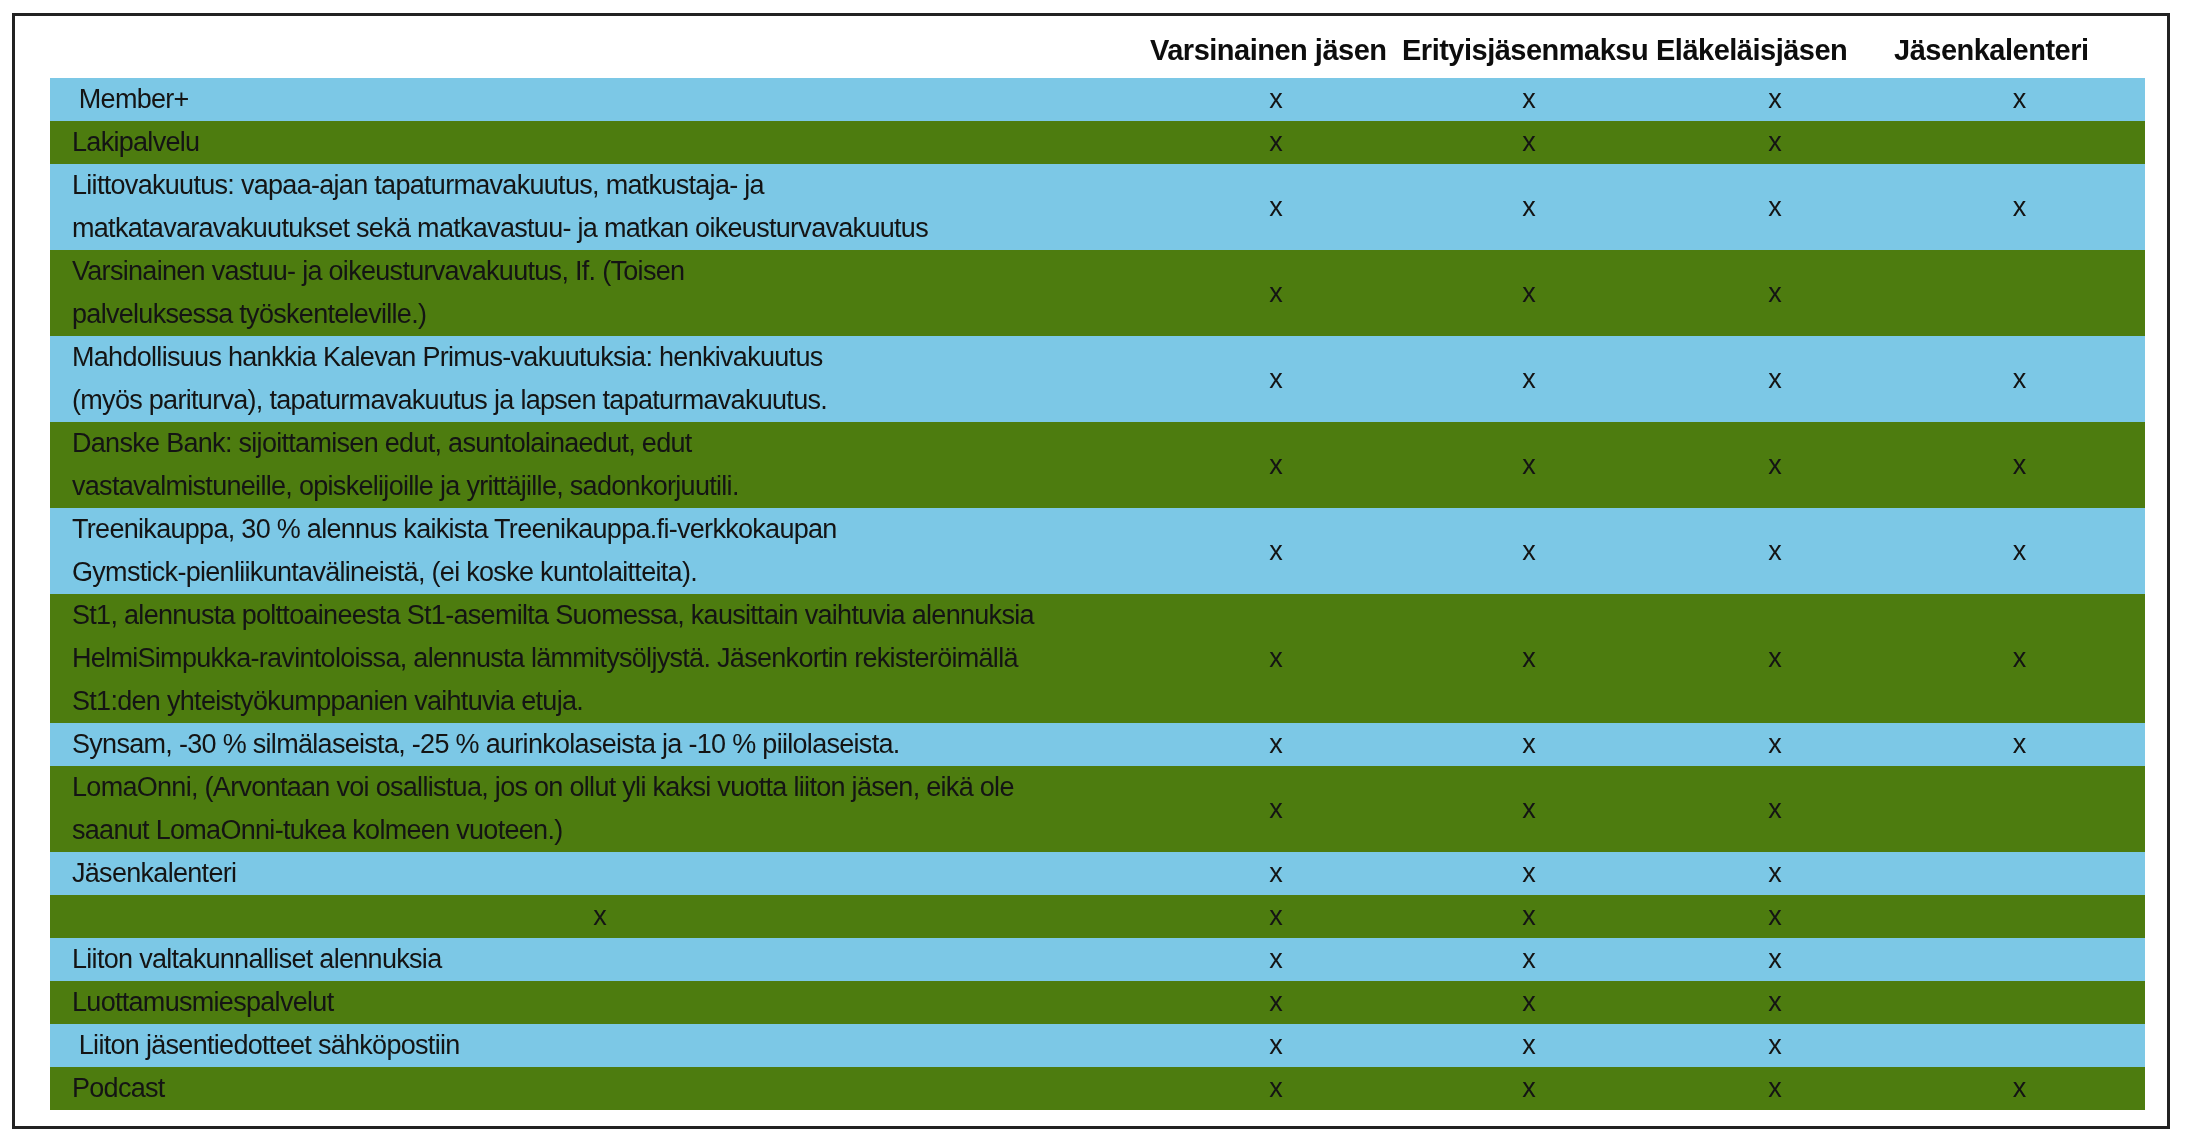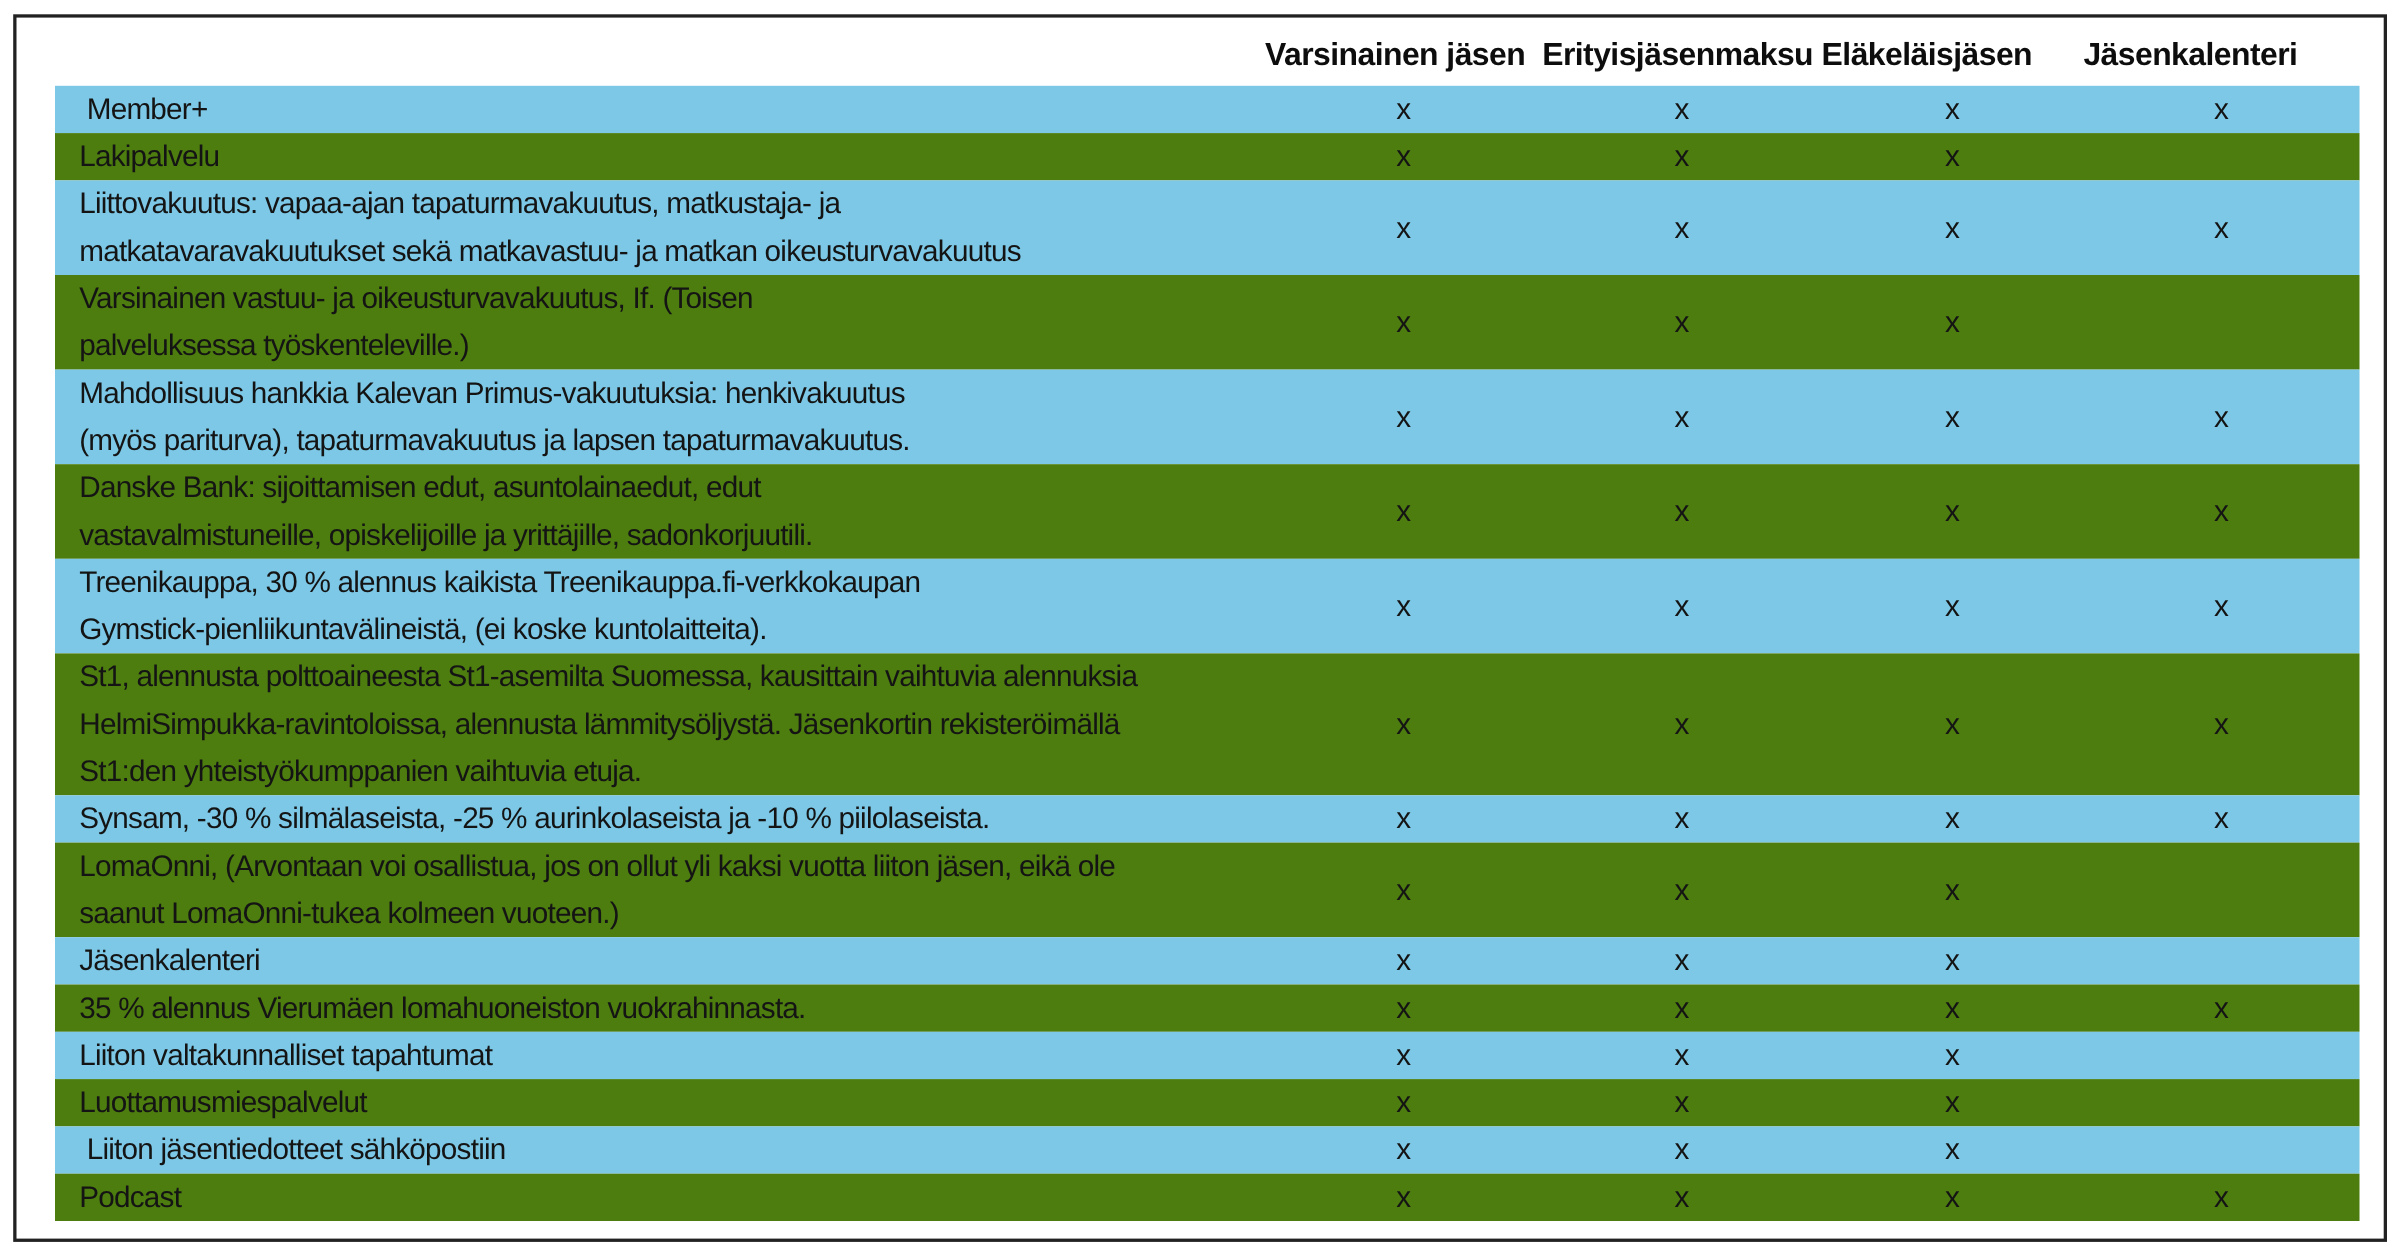--- a/index.html
+++ b/index.html
@@ -171,29 +171,28 @@
 
   <div class="grid-row row highlight">
     <div class="label-cell">Jäsenkalenteri</div>
     <div class="mark-cell">x</div>
     <div class="mark-cell">x</div>
     <div class="mark-cell">x</div>
     <div class="mark-cell"></div>
   </div>
 
   <div class="grid-row row">
-    <div class="label-cell">35 % alennus Vierumäen lomahuoneiston vuokrahinnasta.</div>
-    <div class="mark-cell">x</div>
-    <div class="mark-cell">x</div>
-    <div class="mark-cell">x</div>
-    <div class="mark-cell">x</div>
-  </div>
-
-  <div class="grid-row row highlight">
-    <div class="label-cell">Liiton valtakunnalliset tapahtumat</div>
+    <div class="mark-cell">x</div>
+    <div class="mark-cell">x</div>
+    <div class="mark-cell">x</div>
+    <div class="mark-cell">x</div>
+  </div>
+
+  <div class="grid-row row highlight">
+    <div class="label-cell">Liiton valtakunnalliset alennuksia</div>
     <div class="mark-cell">x</div>
     <div class="mark-cell">x</div>
     <div class="mark-cell">x</div>
     <div class="mark-cell"></div>
   </div>
 
   <div class="grid-row row">
     <div class="label-cell">Luottamusmiespalvelut</div>
     <div class="mark-cell">x</div>
     <div class="mark-cell">x</div>

